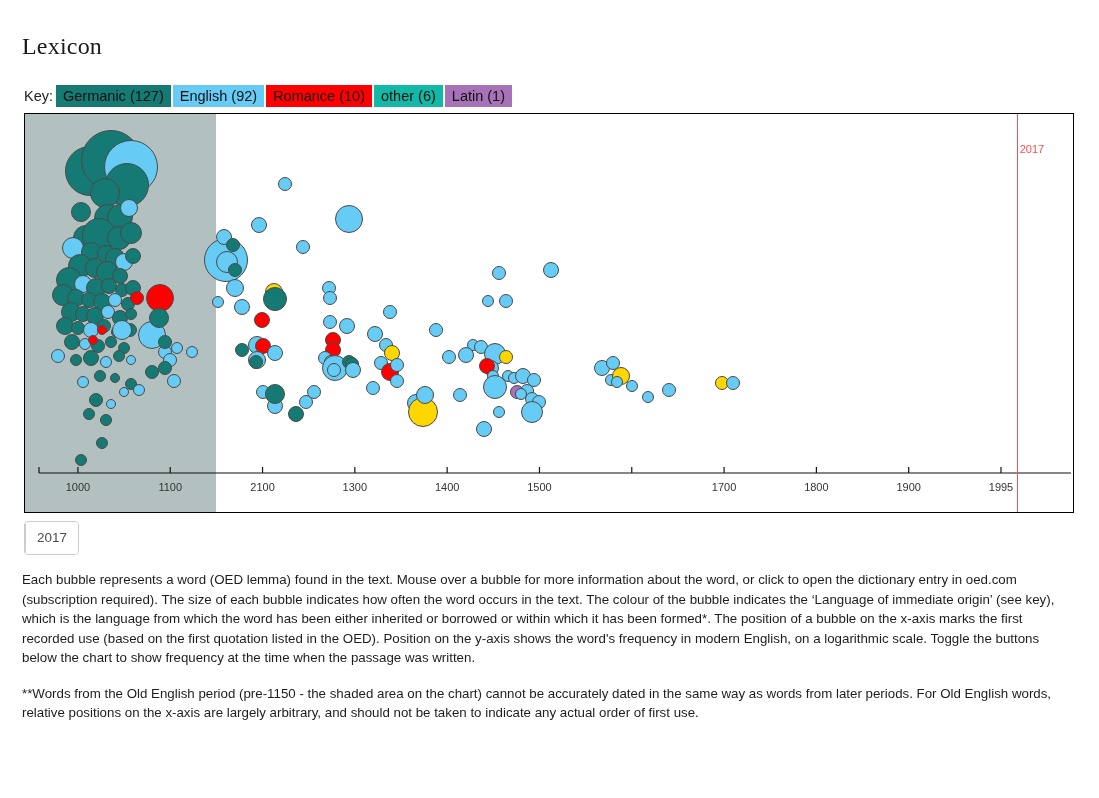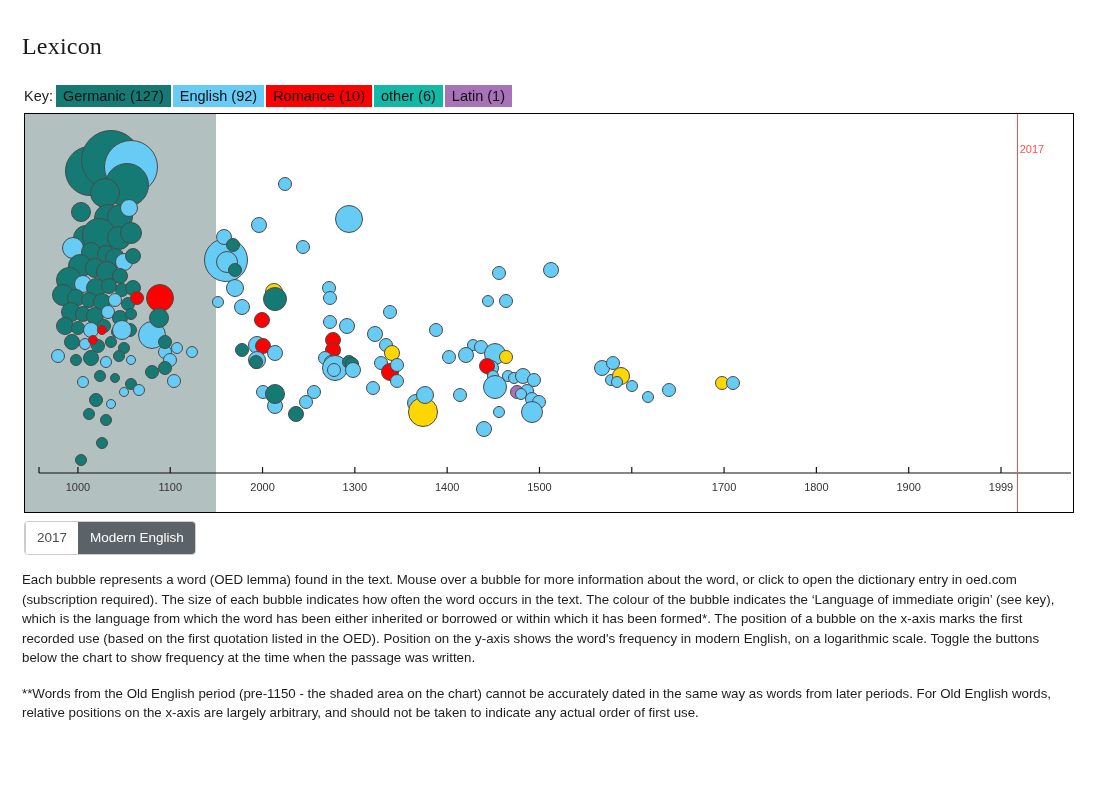--- a/index.html
+++ b/index.html
@@ -348,32 +348,31 @@
       <line x1="883.6923076923076" x2="883.6923076923076" y1="359" y2="353" stroke="#111" stroke-width="1.2"></line>
       <line x1="976" x2="976" y1="359" y2="353" stroke="#111" stroke-width="1.2"></line>
       <line x1="14" x2="14" y1="359" y2="353" stroke="#111" stroke-width="1.2"></line>
     </svg>
   <div id="marker-layer">
     <div id="year-marker-line" style="background: rgb(255, 77, 77); left: 991.692px;"></div>
     <div id="year-marker-label" style="color: rgb(255, 77, 77); left: 994.692px; top: 29px;">2017</div>
   </div>
 <div class="axis-tick-label" style="left: 52.9231px; top: 367px;">1000</div>
     <div class="axis-tick-label" style="left: 145.231px; top: 367px;">1100</div>
-    <div class="axis-tick-label" style="left: 237.538px; top: 367px;">2000</div>
+    <div class="axis-tick-label" style="left: 237.538px; top: 367px;">2100</div>
     <div class="axis-tick-label" style="left: 329.846px; top: 367px;">1300</div>
     <div class="axis-tick-label" style="left: 422.154px; top: 367px;">1400</div>
     <div class="axis-tick-label" style="left: 514.462px; top: 367px;">1500</div>
     <div class="axis-tick-label" style="left: 606.769px; top: 367px; margin-top: 42px;">1600</div>
     <div class="axis-tick-label" style="left: 699.077px; top: 367px;">1700</div>
     <div class="axis-tick-label" style="left: 791.385px; top: 367px;">1800</div>
     <div class="axis-tick-label" style="left: 883.692px; top: 367px;">1900</div>
-    <div class="axis-tick-label" style="left: 976px; top: 367px;">1999</div>
+    <div class="axis-tick-label" style="left: 976px; top: 367px;">1995</div>
   </div>
 
 <div id="toggle-group">
   <span class="toggle-btn inactive">2017</span>
-  <span class="toggle-btn active">Modern English</span>
 </div>
 
 <div id="prose">
   <p>Each bubble represents a word (OED lemma) found in the text. Mouse over a bubble for more information about the word, or click to open the dictionary entry in oed.com (subscription required). The size of each bubble indicates how often the word occurs in the text. The colour of the bubble indicates the ‘Language of immediate origin’ (see key), which is the language from which the word has been either inherited or borrowed or within which it has been formed*. The position of a bubble on the x-axis marks the first recorded use (based on the first quotation listed in the OED). Position on the y-axis shows the word's frequency in modern English, on a logarithmic scale. Toggle the buttons below the chart to show frequency at the time when the passage was written.</p>
   <p>**Words from the Old English period (pre-1150 - the shaded area on the chart) cannot be accurately dated in the same way as words from later periods. For Old English words, relative positions on the x-axis are largely arbitrary, and should not be taken to indicate any actual order of first use.</p>
 </div>
 
 </body></html>

